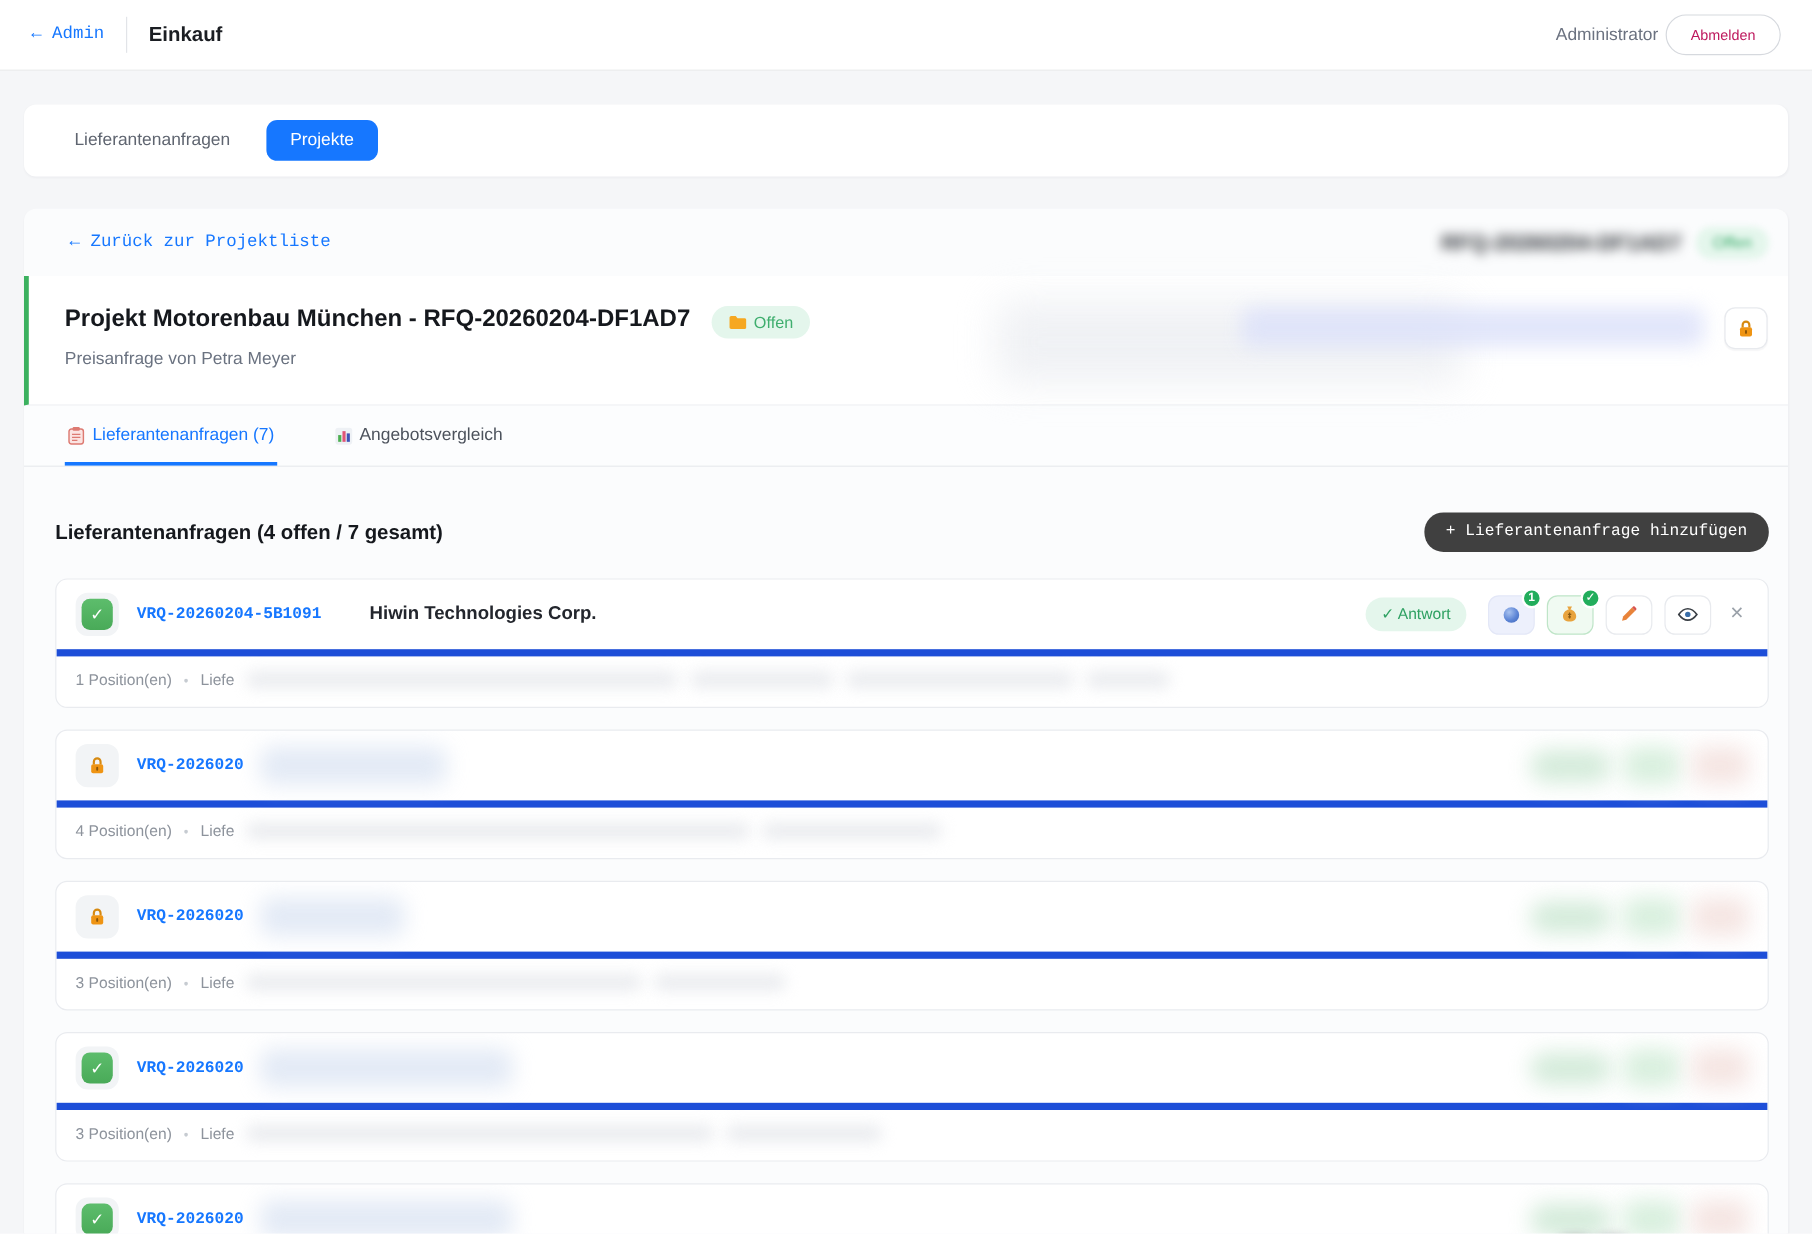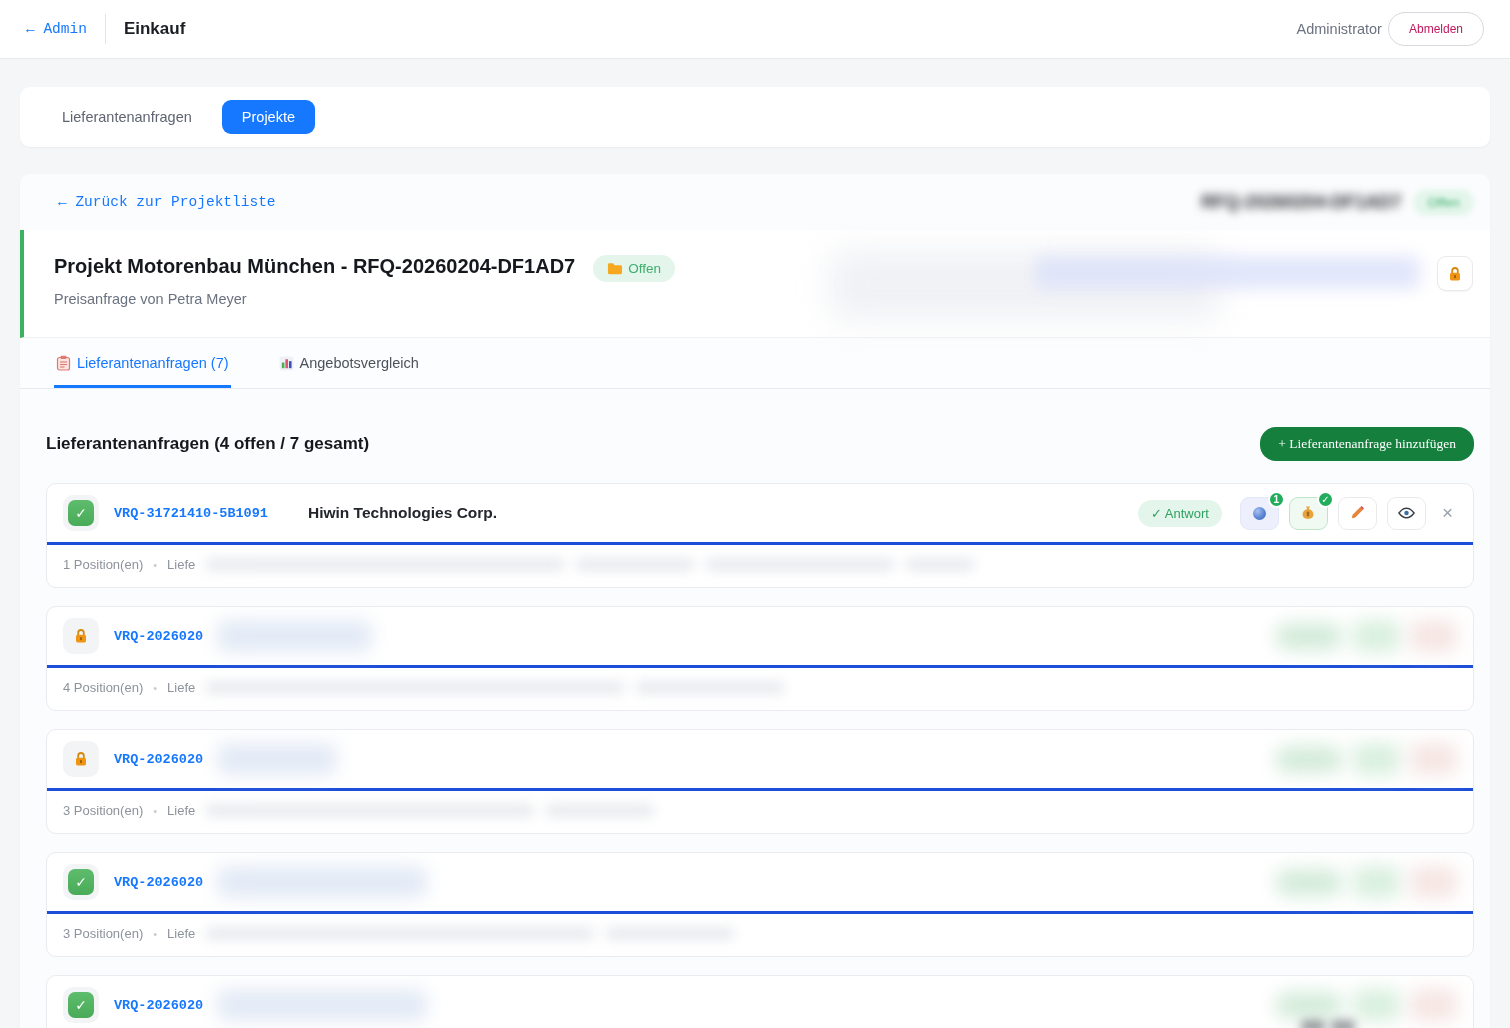--- a/index.html
+++ b/index.html
@@ -101,22 +101,22 @@
   .inner-tab.active { color: #1677ff; border-bottom-color: #1677ff; font-weight: 500; }
 
   
   .list-section { padding: 38px 16px 0 26px; }
   .list-header {
     display: flex; align-items: center; justify-content: space-between;
     margin-bottom: 22px;
   }
   .list-heading { font-size: 17px; font-weight: 700; color: #15181d; }
   .add-btn {
-    background: #15803d; color: #fff; border: none; border-radius: 16px;
-    padding: 9px 18px; font-size: 13.5px; cursor: pointer; font-family: Liberation Serif, serif;
+    background: #404040; color: #fff; border: none; border-radius: 16px;
+    padding: 9px 18px; font-size: 13.5px; cursor: pointer; font-family: Liberation Mono, monospace;
   }
 
   .req-row {
     background: #fff; border: 1px solid #e9ebef; border-radius: 10px;
     margin-bottom: 18px; overflow: hidden; position: relative;
   }
   .row-top { display: flex; align-items: center; padding: 11px 16px; gap: 0; }
   .row-status {
     width: 36px; height: 36px; border-radius: 10px; background: #f2f4f6;
     display: flex; align-items: center; justify-content: center; flex: none;
@@ -148,21 +148,21 @@
   }
   .mini-badge {
     position: absolute; top: -7px; right: -7px; min-width: 17px; height: 17px;
     background: #22ad5c; color: #fff; border-radius: 50%; font-size: 10px;
     display: flex; align-items: center; justify-content: center;
     border: 2px solid #fff; font-weight: 700;
   }
   .close-x { color: #9aa1a9; font-size: 19px; cursor: pointer; padding: 0 4px; margin-left: 2px; }
 
   .row-meta {
-    border-top: 3px solid #1d4ed8; padding: 12px 16px 15px;
+    border-top: 6px solid #1d4ed8; padding: 12px 16px 15px;
     display: flex; align-items: center; gap: 10px;
     color: #8d939c; font-size: 13px; white-space: nowrap;
   }
   .meta-sep::before { content: "•"; color: #c6cbd1; font-size: 11px; }
 
   
   .ghost { border-radius: 8px; flex: none; }
   .ghost-name  { width: 155px; height: 32px; margin-left: 14px; background: #ccd9ee; filter: blur(9px); opacity: .55; }
   .ghost-name.wide { width: 210px; }
   .ghost-bar   { height: 13px; background: #e6e8ec; filter: blur(6px); opacity: .9; }
@@ -253,21 +253,21 @@
       <div class="list-header">
         <h2 class="list-heading">Lieferantenanfragen (4 offen / 7 gesamt)</h2>
         <button class="add-btn">+ Lieferantenanfrage hinzufügen</button>
       </div>
 
       <div class="req-row">
         <div class="row-top">
           <div class="row-status">
               <div class="check-chip">✓</div>
             </div>
-          <a class="row-id">VRQ-31721410-5B1091</a>
+          <a class="row-id">VRQ-20260204-5B1091</a>
           <span class="row-name">Hiwin Technologies Corp.</span>
           <div class="row-right">
             <span class="answer-badge">✓ Antwort</span>
             <div class="icon-btn attach">
               <span class="blue-orb"></span>
               <span class="mini-badge">1</span>
             </div>
             <div class="icon-btn money">
               <svg width="16" height="16" viewBox="0 0 16 16">
                 <path d="M6 1.5h4l-1.3 2.4c2.9.6 4.8 3 4.8 5.6 0 2.8-2.1 4.4-5.5 4.4S2.5 12.3 2.5 9.5c0-2.6 1.9-5 4.8-5.6L6 1.5z" fill="#e8a33d"></path>

